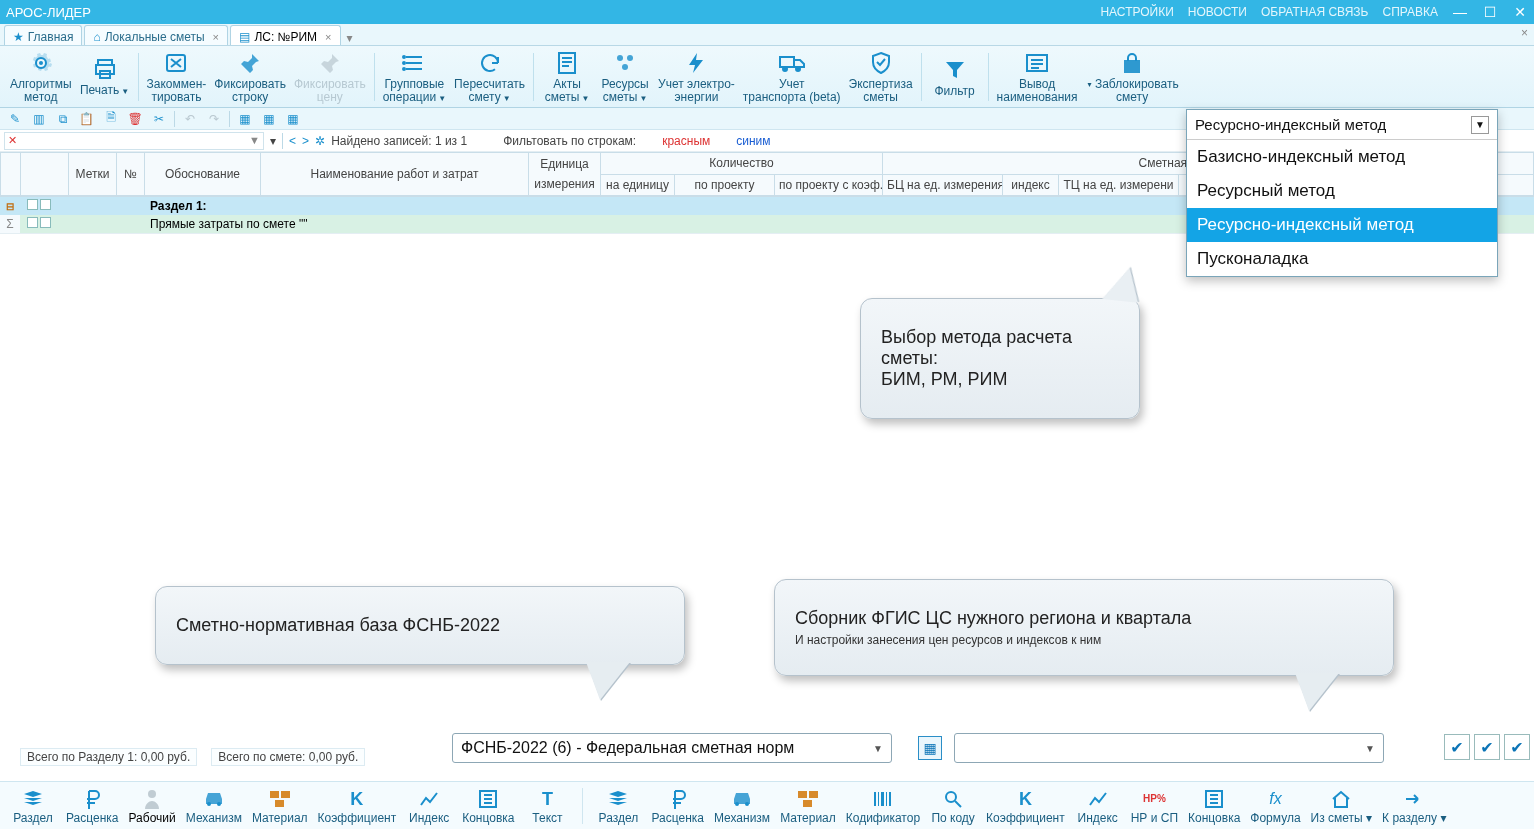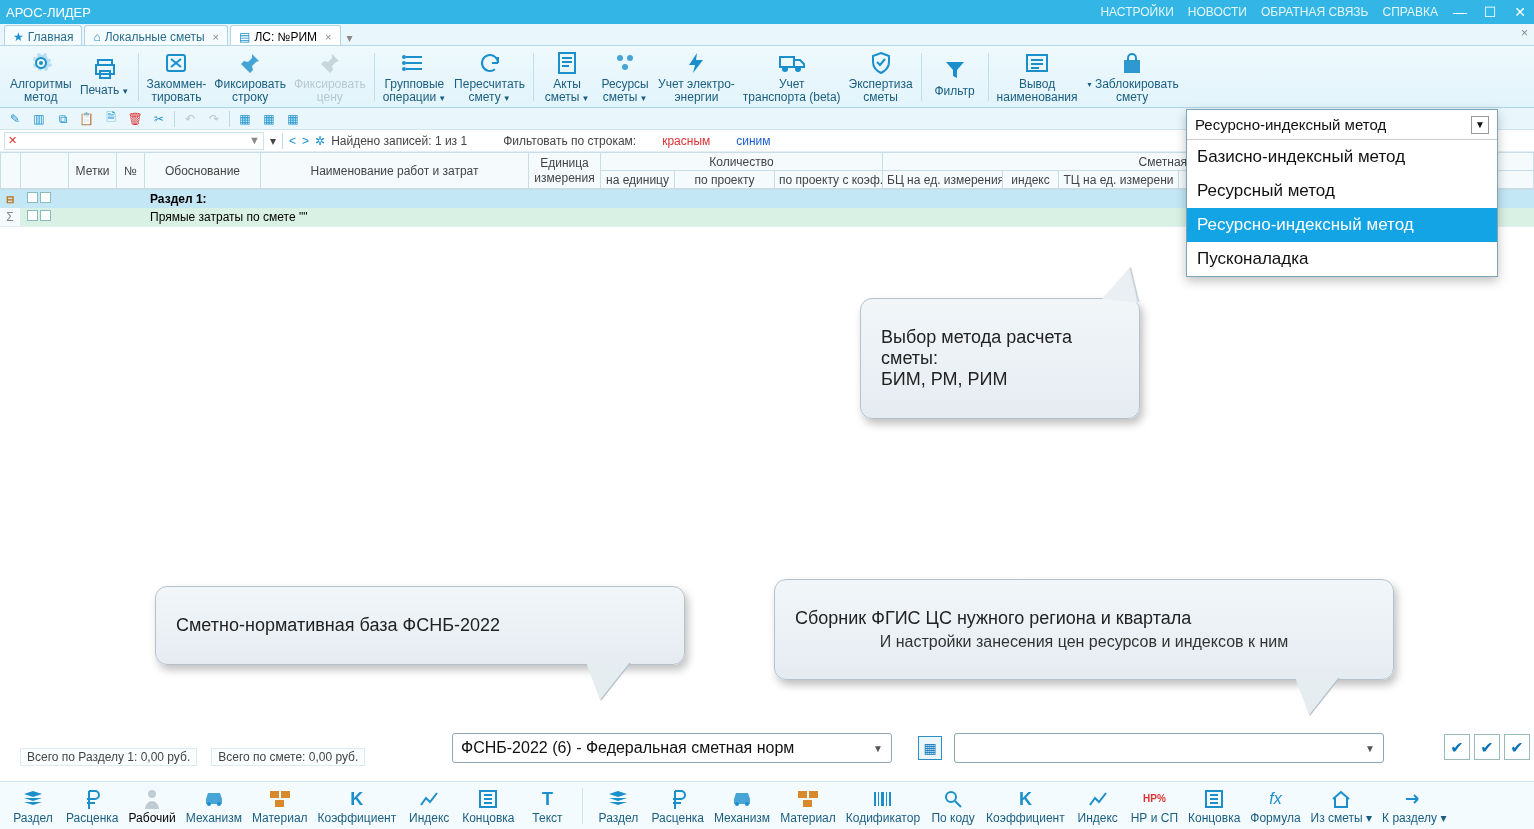--- a/index.html
+++ b/index.html
@@ -67,21 +67,21 @@
 .method-opt.selected { background:#13a4e6; color:#fff; }
 
 
 .bubble { position:absolute; background:linear-gradient(#f2f6f9,#e5ecf1); border:1px solid #b5c2cc; border-radius:12px; padding:28px 20px; box-shadow:3px 5px 8px rgba(0,0,0,.25); font-size:18px; color:#222; z-index:40; }
 .bubble .tail { position:absolute; width:0; height:0; }
 .bubble.b1 { left:860px; top:298px; width:280px; }
 .b1 .tail { right:-1px; top:-32px; border-left:24px solid transparent; border-right:12px solid transparent; border-bottom:34px solid #e9eff3; transform:rotate(6deg); filter:drop-shadow(1px -1px 0 #b5c2cc); }
 .bubble.b2 { left:155px; top:586px; width:530px; }
 .b2 .tail { bottom:-36px; left:430px; border-left:14px solid transparent; border-right:30px solid transparent; border-top:38px solid #e6edf1; filter:drop-shadow(1px 1px 0 #b5c2cc); }
 .bubble.b3 { left:774px; top:579px; width:620px; }
-.b3 .sub { font-size:16px; color:#333; margin-top:4px;text-align:center; }
+.b3 .sub { font-size:12px; color:#333; margin-top:4px; }
 .b3 .tail { bottom:-36px; left:520px; border-left:14px solid transparent; border-right:30px solid transparent; border-top:38px solid #e6edf1; filter:drop-shadow(1px 1px 0 #b5c2cc); }
 
 
 .botsel { position:absolute; background:#fff; border:1px solid #8da7b5; border-radius:3px; display:flex; align-items:center; padding:0 8px; height:30px; font-size:16px; color:#111; z-index:45; }
 .botsel .caret { margin-left:auto; padding-left:10px; color:#555; font-size:10px; }
 .botsel.s1 { left:452px; top:733px; width:440px; }
 .botsel.s2 { left:954px; top:733px; width:430px; }
 .botgrid { position:absolute; left:918px; top:736px; width:24px; height:24px; border:1px solid #2a8ec7; display:flex; align-items:center; justify-content:center; color:#0b74b6; font-size:14px; z-index:45; background:#eaf6fc; }
 .botchecks { position:absolute; right:4px; top:734px; display:flex; gap:4px; z-index:45; }
 .botchecks .bc { width:26px; height:26px; border:1px solid #9bb; background:#fff; display:flex; align-items:center; justify-content:center; color:#0b74b6; font-size:16px; }
@@ -344,21 +344,21 @@
         <col>
 </colgroup>
 <tbody>
         <tr>
   <th rowspan="2"></th>
   <th rowspan="2"></th>
   <th rowspan="2">Метки</th>
   <th rowspan="2">№</th>
   <th rowspan="2">Обоснование</th>
   <th rowspan="2">Наименование работ и затрат</th>
-  <th rowspan="2" style="white-space:pre-line;line-height:15px">Единица
+  <th rowspan="2" style="white-space:pre-line;line-height:20px">Единица
 измерения</th>
   <th colspan="3">Количество</th>
   <th colspan="4">Сметная стоимость, руб.</th>
 </tr>
 <tr>
   <th>на единицу</th>
   <th>по проекту</th>
   <th>по проекту с коэф.</th>
   <th>БЦ на ед. измерения</th>
   <th>индекс</th>

